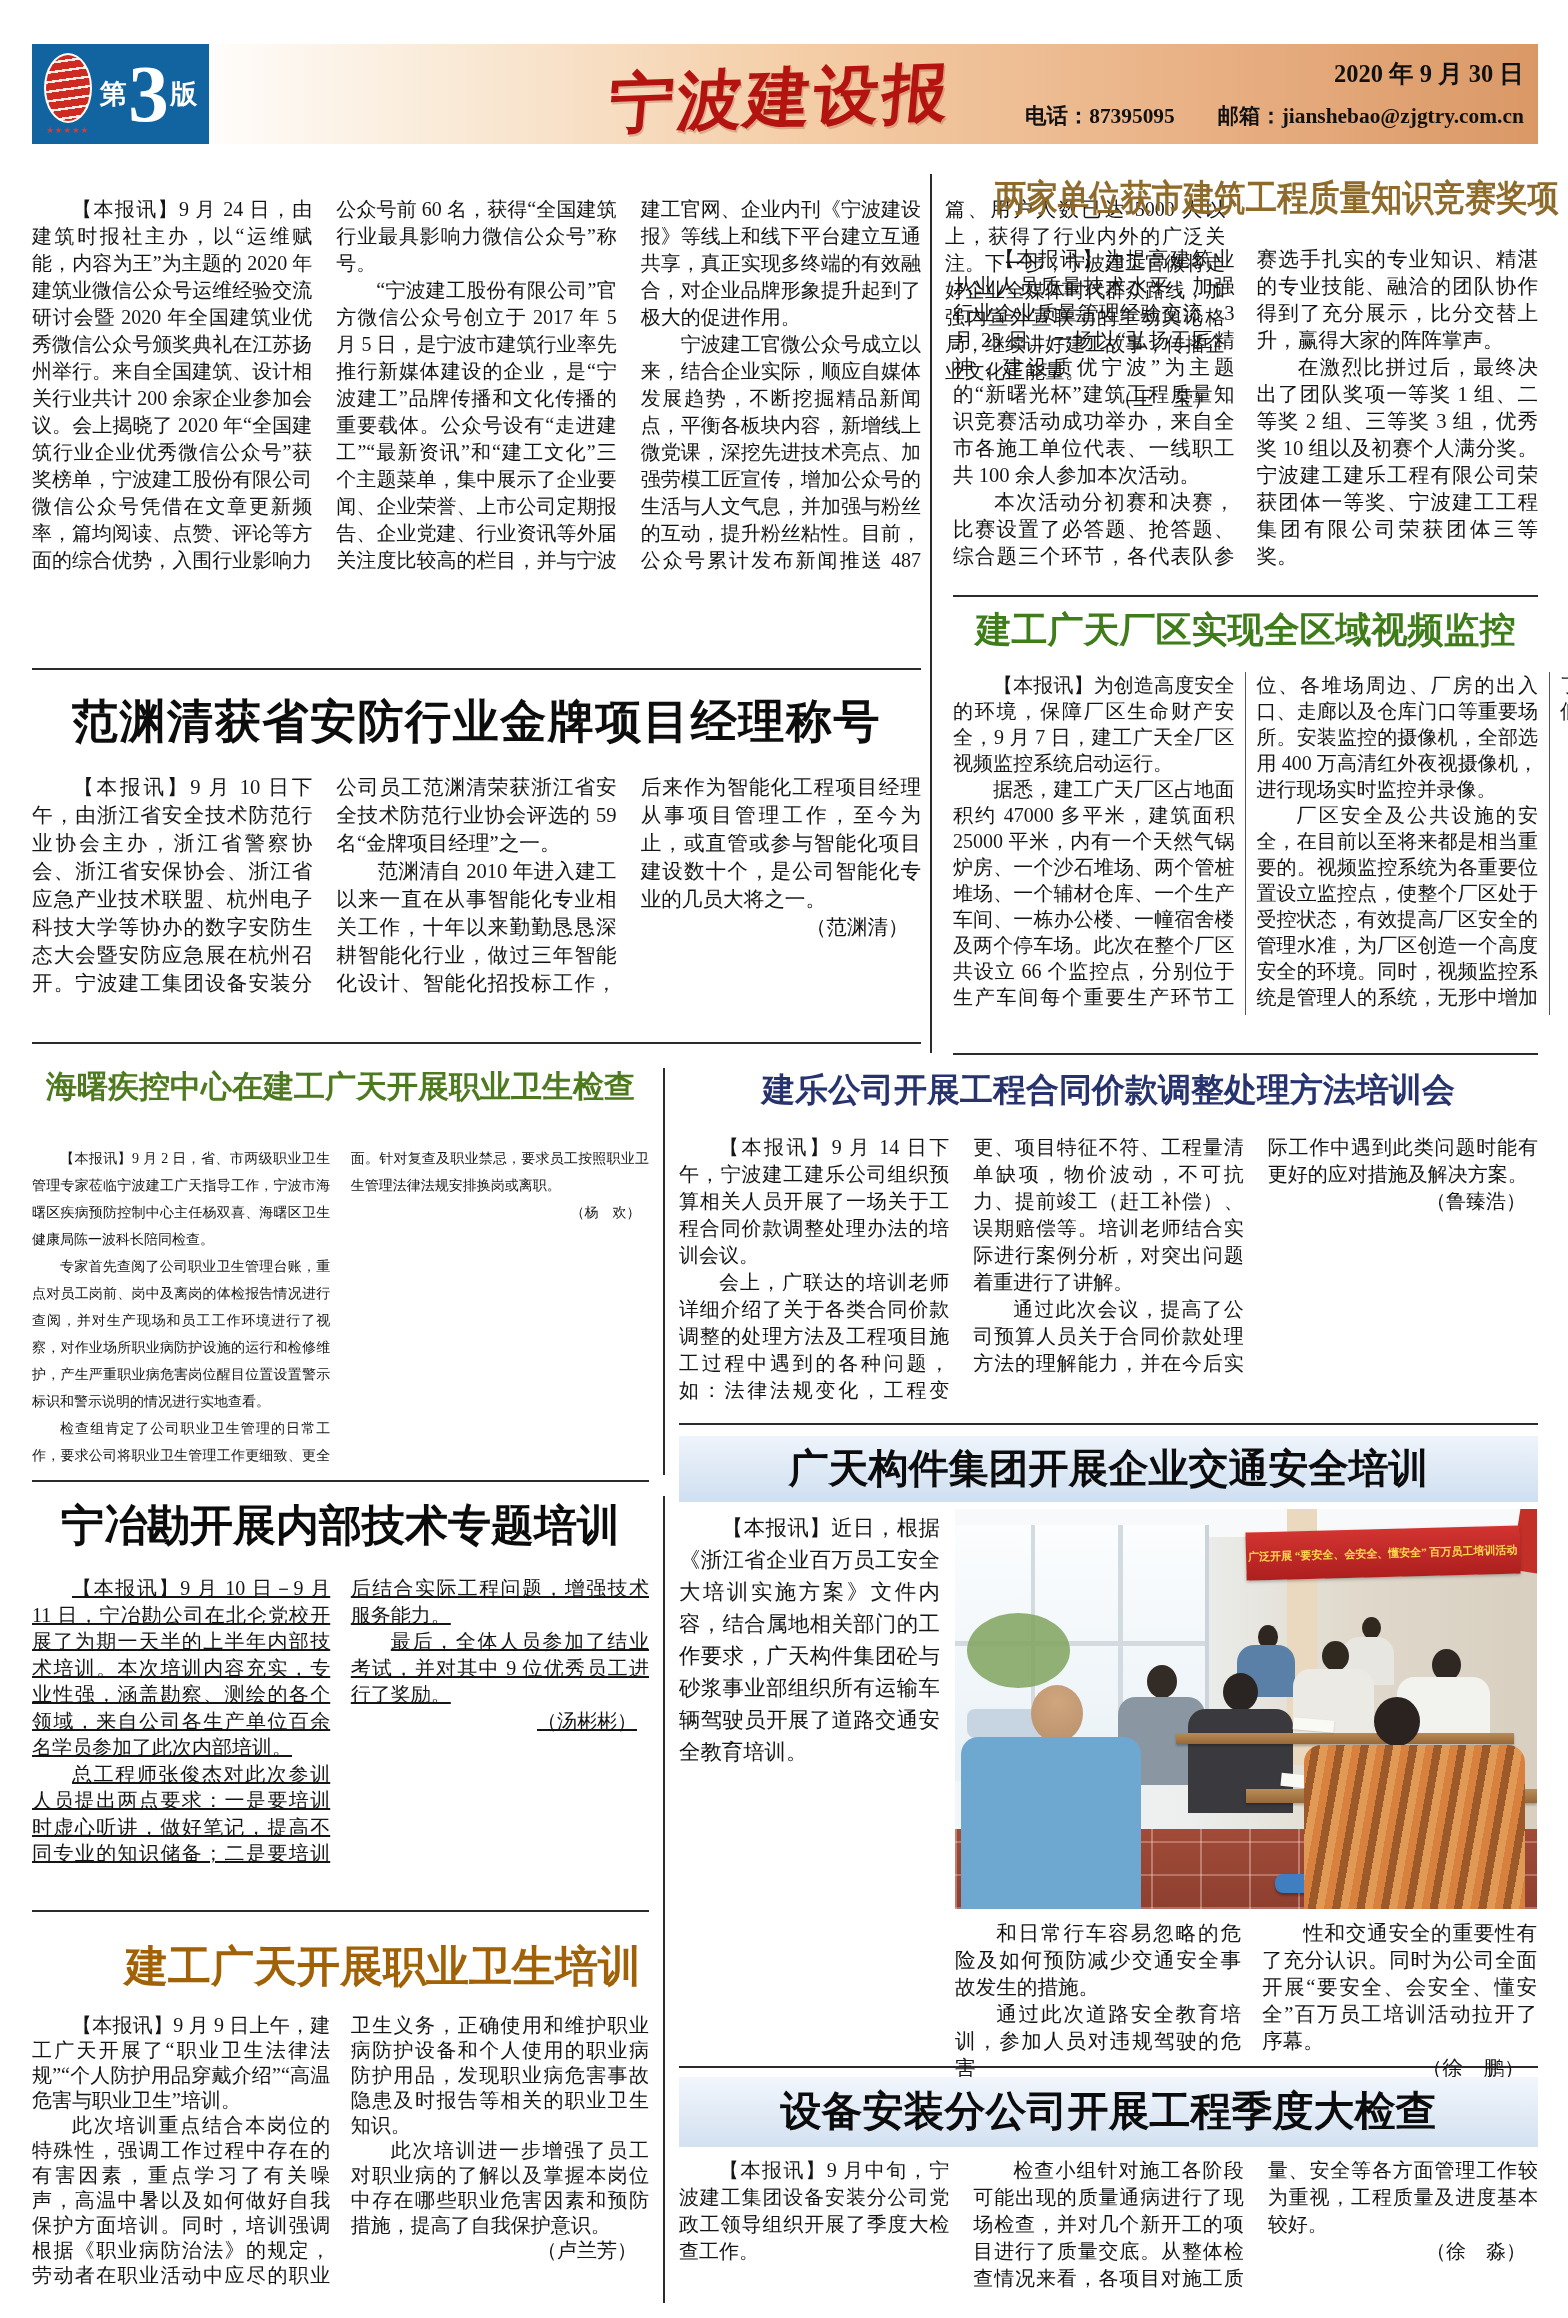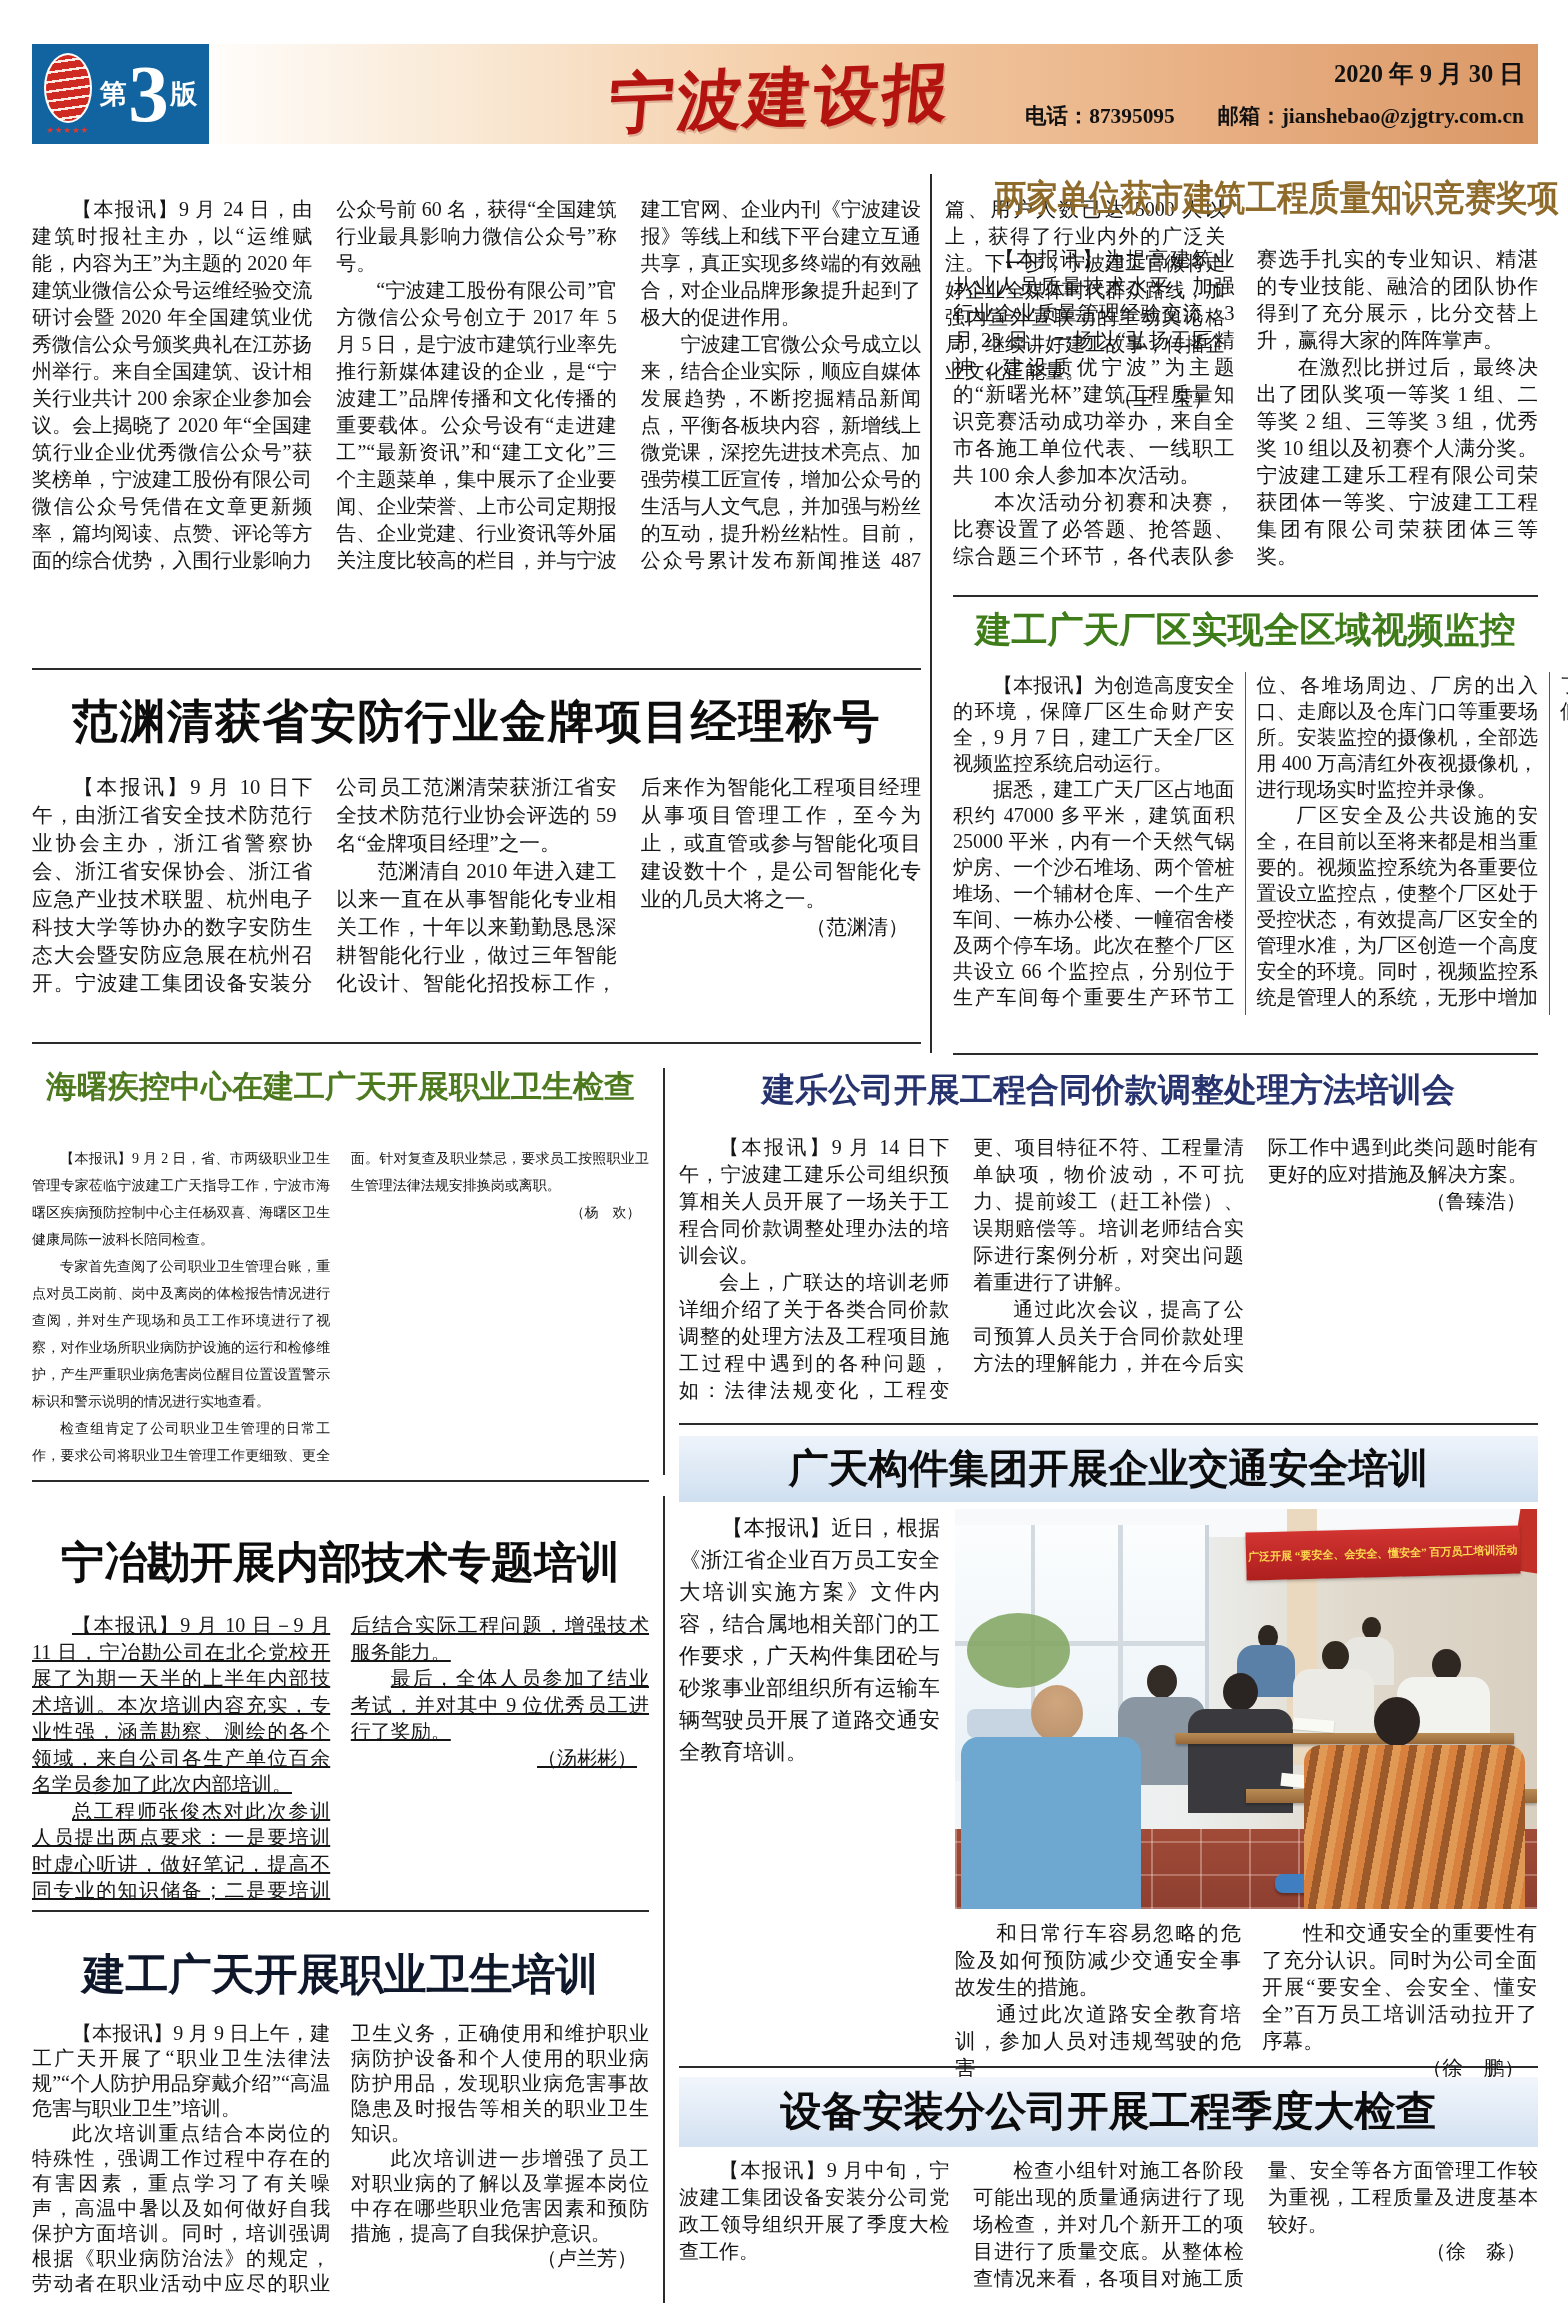--- a/index.html
+++ b/index.html
@@ -212,32 +212,32 @@
   <div class="abs cols" style="left:955px;top:1920px;width:286px;height:139px;font-size:20.6px;line-height:27px;">
     <p>和日常行车容易忽略的危险及如何预防减少交通安全事故发生的措施。</p>
     <p>通过此次道路安全教育培训，参加人员对违规驾驶的危害</p>
   </div>
   <div class="abs cols" style="left:1262px;top:1920px;width:275px;height:139px;font-size:20.6px;line-height:27px;">
     <p>性和交通安全的重要性有了充分认识。同时为公司全面开展“要安全、会安全、懂安全”百万员工培训活动拉开了序幕。</p>
     <p class="sig">（徐　鹏）</p>
   </div>
 </section>
 
-<section class="abs" style="left:32px;top:1501px;width:617px;margin-top:37px;">
+<section class="abs" style="left:32px;top:1501px;width:617px;">
   <h2 class="headline" style="font-size:43px;color:#0c0c0c;margin:0;">宁冶勘开展内部技术专题培训</h2>
   <div class="cols" style="margin-top:25px;height:315px;columns:2;column-gap:20.6px;font-size:20px;line-height:26.5px;text-decoration:underline;">
     <p>【本报讯】9 月 10 日－9 月 11 日，宁冶勘公司在北仑党校开展了为期一天半的上半年内部技术培训。本次培训内容充实，专业性强，涵盖勘察、测绘的各个领域，来自公司各生产单位百余名学员参加了此次内部培训。</p>
     <p>总工程师张俊杰对此次参训人员提出两点要求：一是要培训时虚心听讲，做好笔记，提高不同专业的知识储备；二是要培训后结合实际工程问题，增强技术服务能力。</p>
     <p>最后，全体人员参加了结业考试，并对其中 9 位优秀员工进行了奖励。</p>
     <p class="sig">（汤彬彬）</p>
   </div>
 </section>
 
 <section class="abs" style="left:32px;top:1934px;width:617px;">
-  <h2 class="headline" style="font-size:43px;color:#0f172a;margin:16px;">建工广天开展职业卫生培训</h2>
+  <h2 class="headline" style="font-size:43px;color:#a16207;margin:8px;text-align:right;">建工广天开展职业卫生培训</h2>
   <div class="cols" style="margin-top:22px;height:294px;columns:2;column-gap:20.6px;font-size:20px;line-height:25px;">
     <p>【本报讯】9 月 9 日上午，建工广天开展了“职业卫生法律法规”“个人防护用品穿戴介绍”“高温危害与职业卫生”培训。</p>
     <p>此次培训重点结合本岗位的特殊性，强调工作过程中存在的有害因素，重点学习了有关噪声，高温中暑以及如何做好自我保护方面培训。同时，培训强调根据《职业病防治法》的规定，劳动者在职业活动中应尽的职业卫生义务，正确使用和维护职业病防护设备和个人使用的职业病防护用品，发现职业病危害事故隐患及时报告等相关的职业卫生知识。</p>
     <p>此次培训进一步增强了员工对职业病的了解以及掌握本岗位中存在哪些职业危害因素和预防措施，提高了自我保护意识。</p>
     <p class="sig">（卢兰芳）</p>
   </div>
 </section>
 
 <section>
   <div class="abs" style="left:679px;top:2077px;width:859px;height:70px;background:linear-gradient(180deg,#f2f6fc,#d3e1f1);display:flex;align-items:center;justify-content:center;">

